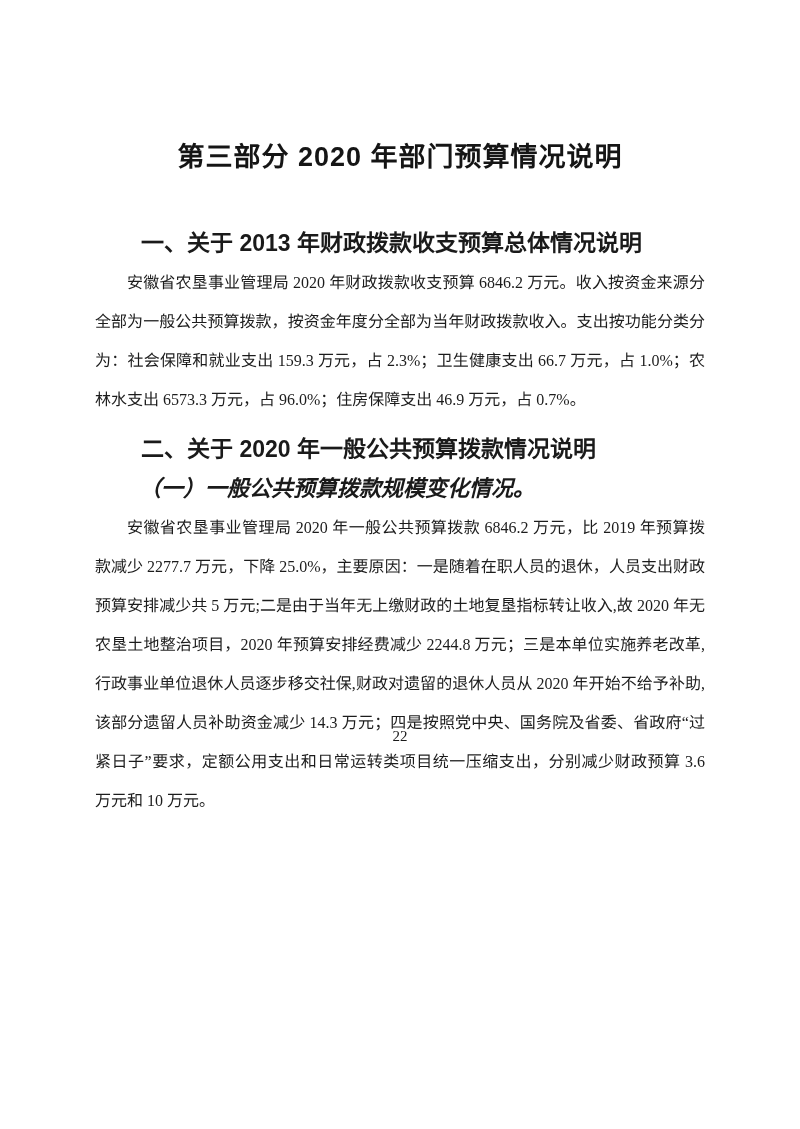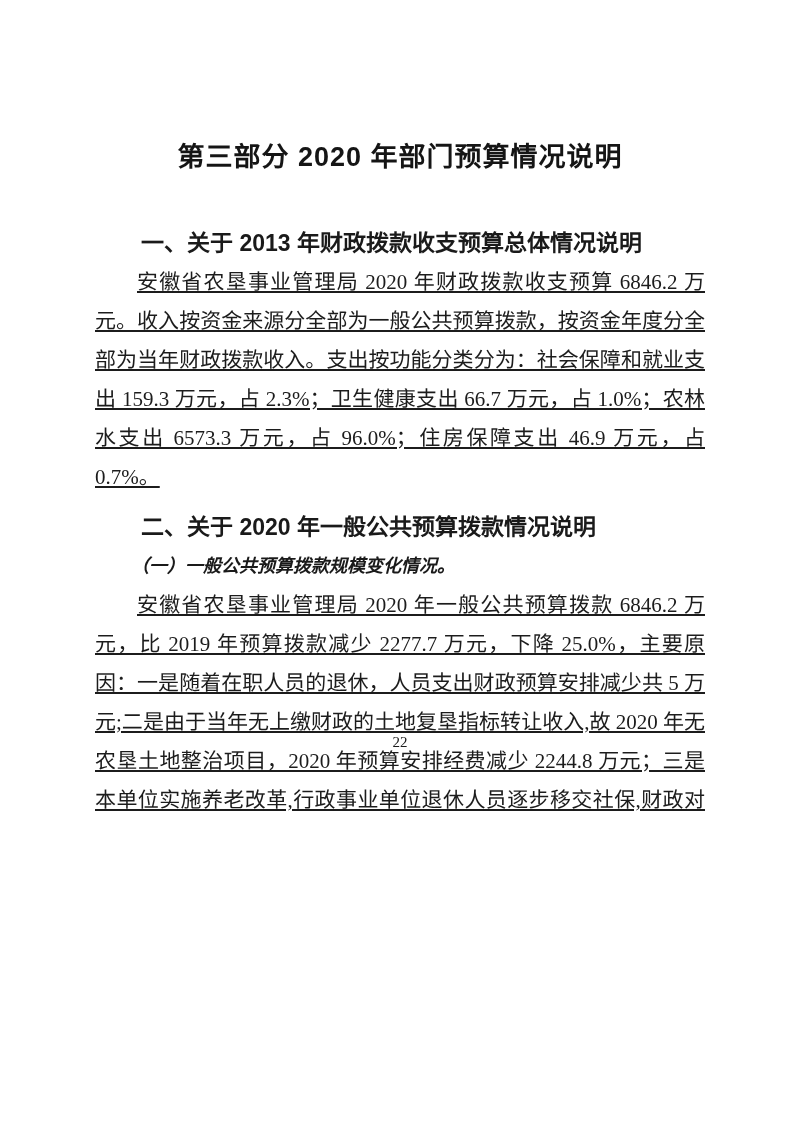--- a/index.html
+++ b/index.html
@@ -40,47 +40,46 @@
     text-indent: 2em;
     font-family: "Liberation Sans", "DejaVu Sans", sans-serif;
     color: #1a1a1a;
   }
   .sec-heading.second {
     margin-top: 11px;
   }
   .sub-heading {
     margin: 0;
     line-height: 39px;
-    font-size: 18px;
+    font-size: 22px;
     font-weight: 700;
     font-style: italic;
     text-indent: 2em;
     font-family: "Liberation Serif", "DejaVu Serif", serif;
     color: #1a1a1a;
   }
   .sub-heading.second {
     margin-top: 9px;
     text-decoration: underline;
   }
   .body-para {
     margin: 0;
     line-height: 39px;
-    font-size: 21px;
+    font-size: 16px;
     text-indent: 2em;
     text-align: justify;
     text-justify: inter-character;
     font-family: "Liberation Serif", "DejaVu Serif", serif;
     color: #1c1c1c;
-    text-decoration: underline;
   }
   .page-footer {
     position: absolute;
     left: 0;
     right: 0;
-    bottom: 60px;
+    bottom: 66px;
     text-align: center;
     font-size: 15px;
     line-height: 18px;
     font-family: "Liberation Serif", "DejaVu Serif", serif;
     color: #1a1a1a;
   }
 </style>
 </head>
 <body>
 

